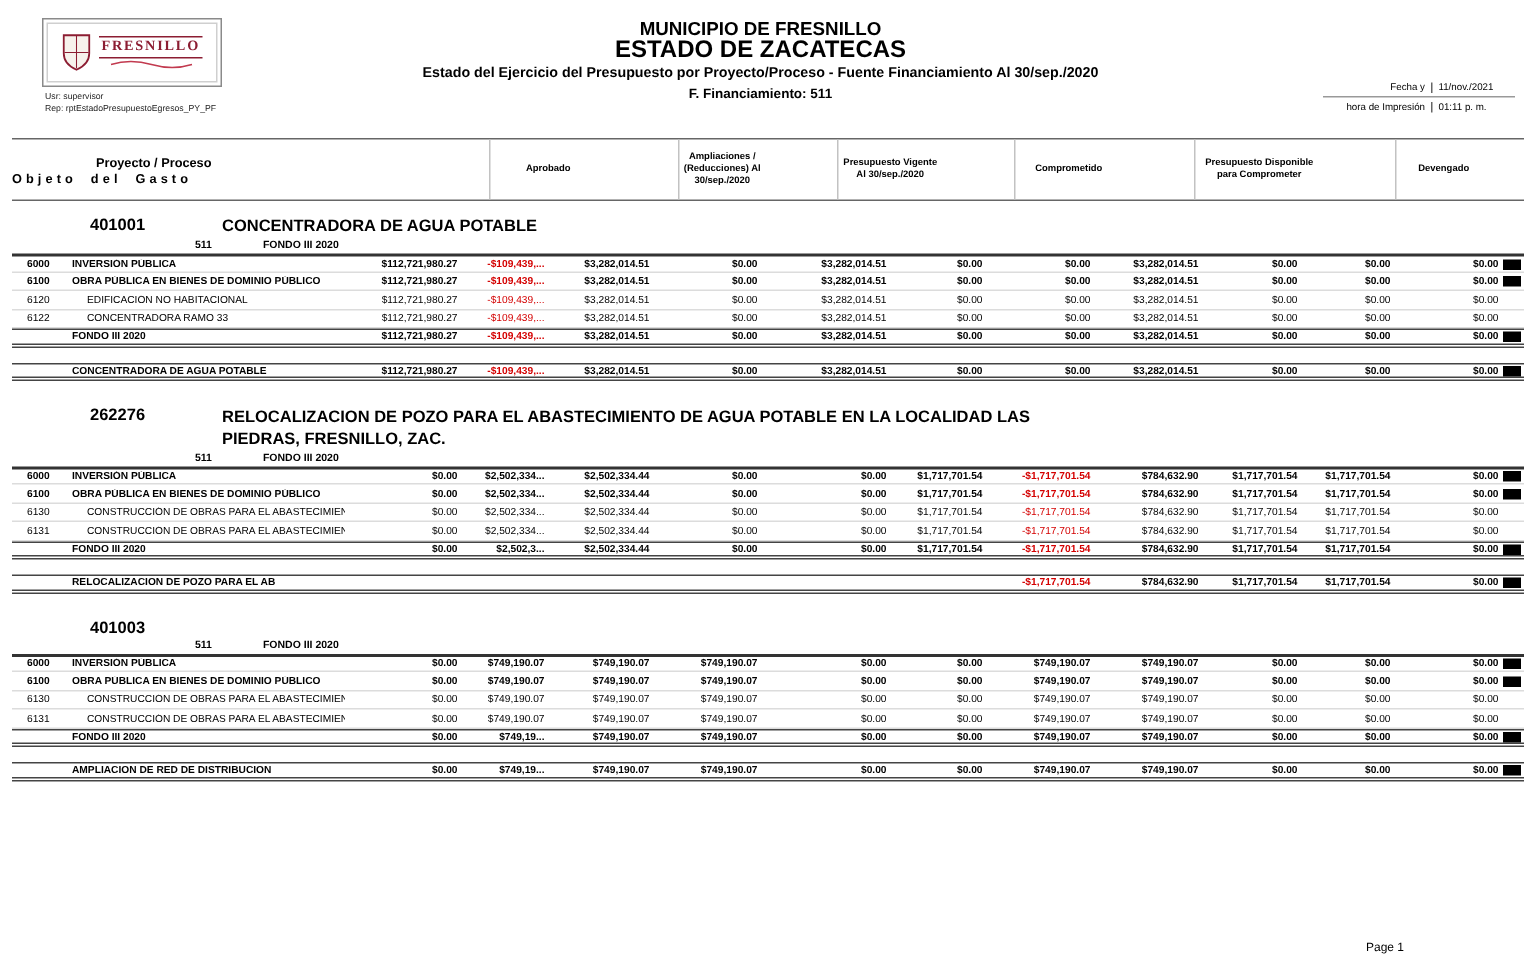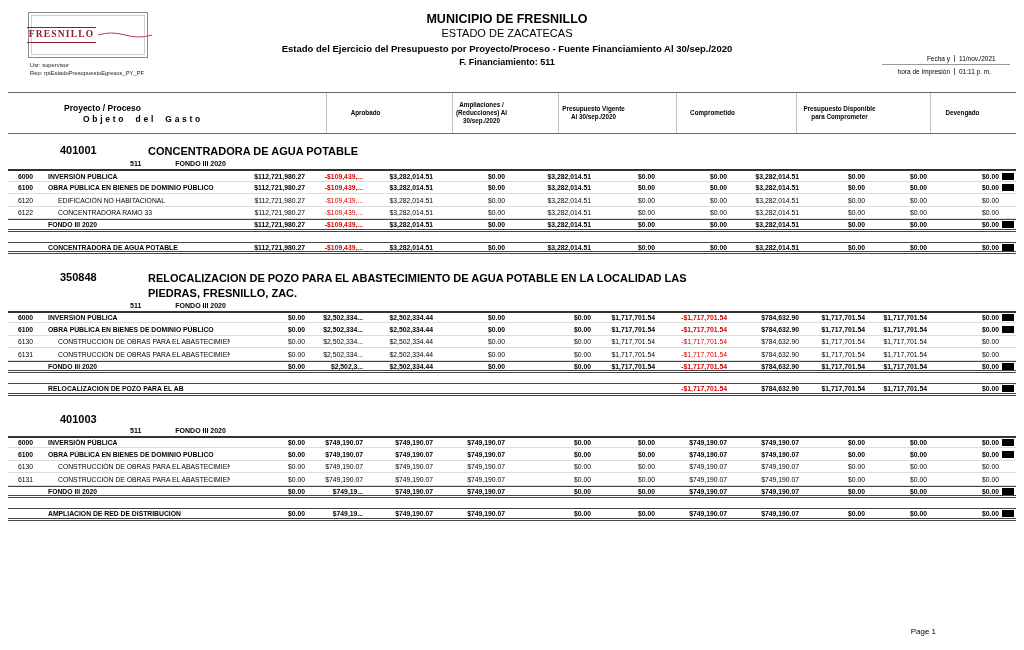--- a/index.html
+++ b/index.html
@@ -21,45 +21,45 @@
     border:1px solid #8a8a8a; padding:2px; display:flex; align-items:center; justify-content:center;
   }
   .logo-inner { border:1px solid #cfcfcf; width:100%; height:100%; display:flex; align-items:center; justify-content:center; gap:5px; padding:2px; }
   .logo-name {
     font-family:"Liberation Serif", serif; font-weight:bold; font-size:9.5px;
     letter-spacing:1.2px; color:var(--logo-color,#8c1d32);
     border-top:1px solid var(--logo-color,#8c1d32);
     border-bottom:1px solid var(--logo-color,#8c1d32);
     padding:1px 2px; line-height:1.2;
   }
-  .logo-text-col { display:flex; flex-direction:row; align-items:center;justify-content:center; }
+  .logo-text-col { display:flex; flex-direction:column; align-items:center;justify-content:center; }
   .usr-line { position:absolute; left:22px; top:54px; font-size:5.8px; color:#222; }
   .rep-line { position:absolute; left:22px; top:62px; font-size:5.8px; color:#222; }
 
   .titles { position:absolute; left:160px; right:170px; top:4px; text-align:center; }
   .t1 { font-size:12.5px; font-weight:bold; line-height:15px; }
-  .t2 { font-size:11px; font-weight:normal; line-height:13px; }
+  .t2 { font-size:16px; font-weight:bold; line-height:13px; }
   .t3 { font-size:9.5px;  font-weight:bold; line-height:14px; margin-top:2px; }
   .t4 { font-size:9px;    font-weight:bold; line-height:12px; }
 
   .print-info { position:absolute; right:6px; top:44px; font-size:6.5px; }
   .pi-row { display:flex; align-items:center; height:13px; }
   .pi-row:first-child { border-bottom:1px solid #999; }
   .pi-label { width:72px; text-align:right; padding-right:4px; }
   .pi-value { border-left:1px solid #666; padding-left:4px; width:56px; }
 
   
   .col-header {
     display:grid; grid-template-columns:var(--cols);
     border-top:1px solid #666; border-bottom:1px solid #666;
     min-height:42px; align-items:stretch; margin-top:2px;gap:48px;
   }
   .ph { grid-column:1 / 3; display:flex; flex-direction:column; justify-content:center; }
   .ph-l1 { font-size:8.5px; font-weight:bold; padding-left:56px; }
-  .ph-l2 { font-size:8.5px; font-weight:bold; letter-spacing:0.32em; word-spacing:0.5em; margin-top:1px;text-align:center; }
+  .ph-l2 { font-size:8.5px; font-weight:bold; letter-spacing:0.32em; word-spacing:0.5em; margin-top:1px; }
   .ch {
     font-size:6.3px; font-weight:bold; text-align:center; line-height:1.25;
     padding:1px 2px; border-left:1px solid #c2c2c2;
     display:flex; align-items:center; justify-content:center;
   }
   .col-header .c-marker { display:flex; align-items:center; }
   .col-header .c-marker::after { content:""; display:block; width:12px; height:7px; background:#000; }
 
   
   .grid-row { display:grid; grid-template-columns:var(--cols); }
@@ -254,21 +254,21 @@
             <div class="c-val">$0.00</div>
             <div class="c-val">$0.00</div>
             <div class="c-val">$0.00</div>
             <div class="c-marker"></div>
           </div>
         </div>
   </section>
 
   <section class="section">
     <div class="project-line">
-      <span class="pcode">350848</span>
+      <span class="pcode">262276</span>
       <span class="ptitle">RELOCALIZACION DE POZO PARA EL ABASTECIMIENTO DE AGUA POTABLE EN LA LOCALIDAD LAS PIEDRAS, FRESNILLO, ZAC.</span>
     </div>
     <div class="fund-line">
       <span class="fcode">511</span>
       <span class="fname">FONDO III 2020</span>
     </div>
     <div class="rows">
           <div class="grid-row trow bold">
             <div class="c-code">6000</div>
             <div class="c-desc">INVERSIÓN PÚBLICA</div>

